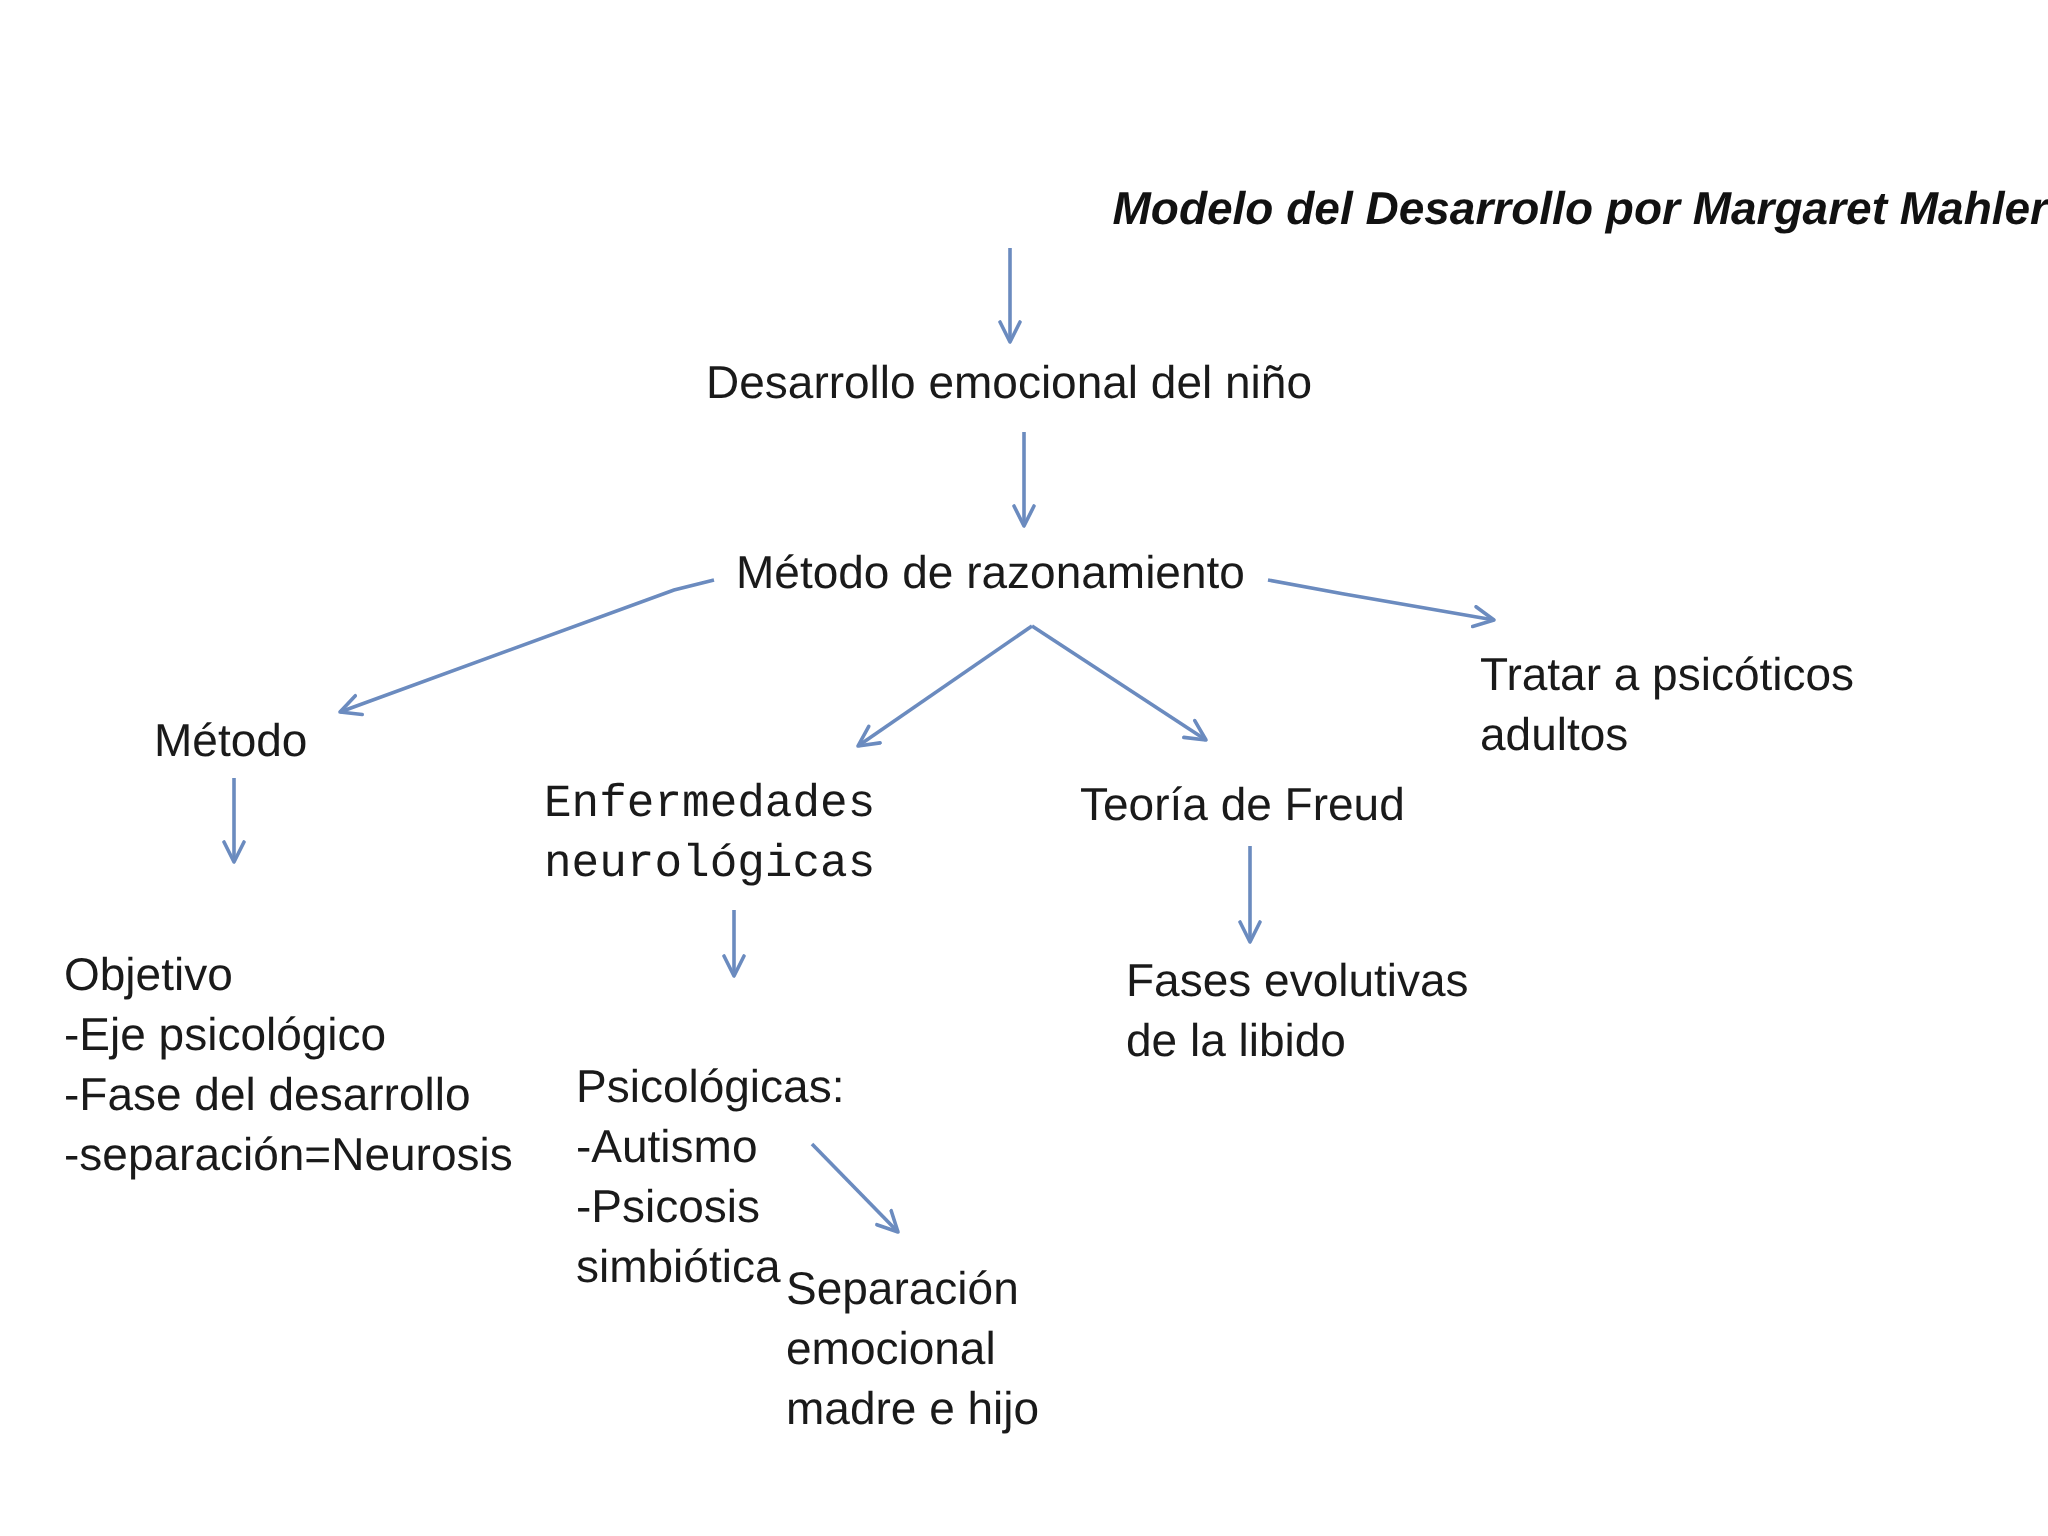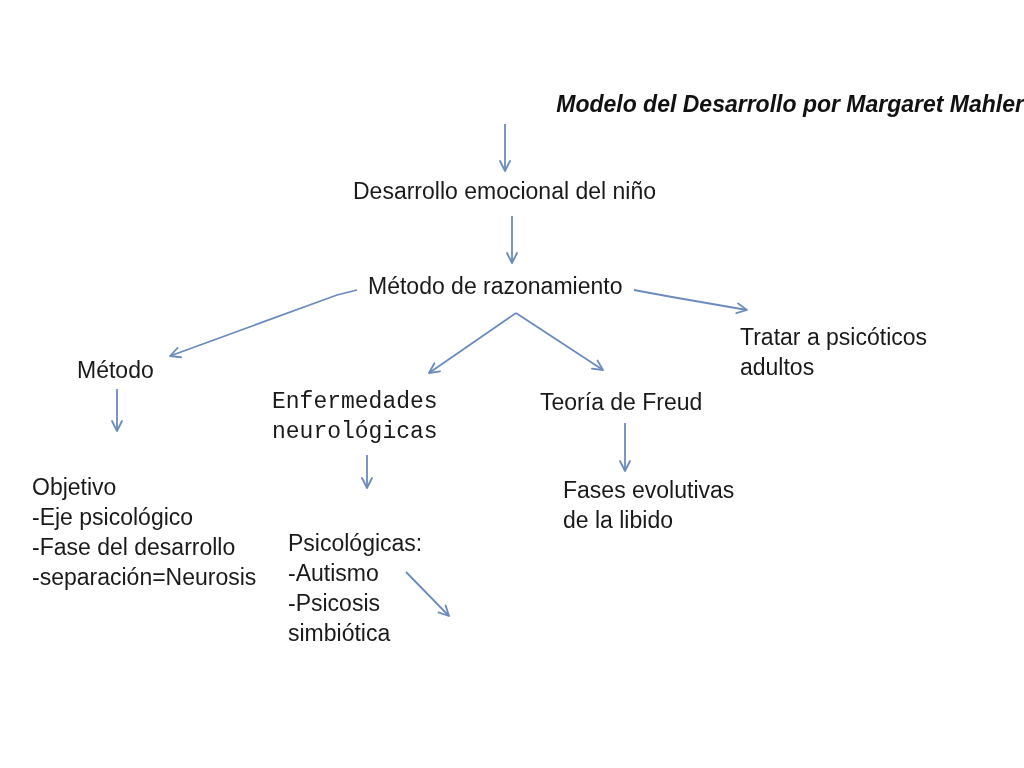--- a/index.html
+++ b/index.html
@@ -82,14 +82,17 @@
 simbiótica</div>
 
   <div class="node" style="left:540px; top:387px;">Teoría de Freud</div>
 
   <div class="node" style="left:563px; top:475px;">Fases evolutivas
 de la libido</div>
 
   <div class="node" style="left:740px; top:322px;">Tratar a psicóticos
 adultos</div>
 
+  <div class="node" style="left:393px; top:629px;">Separación
+emocional
+madre e hijo</div>
 
 </div>
 
 </body></html>

